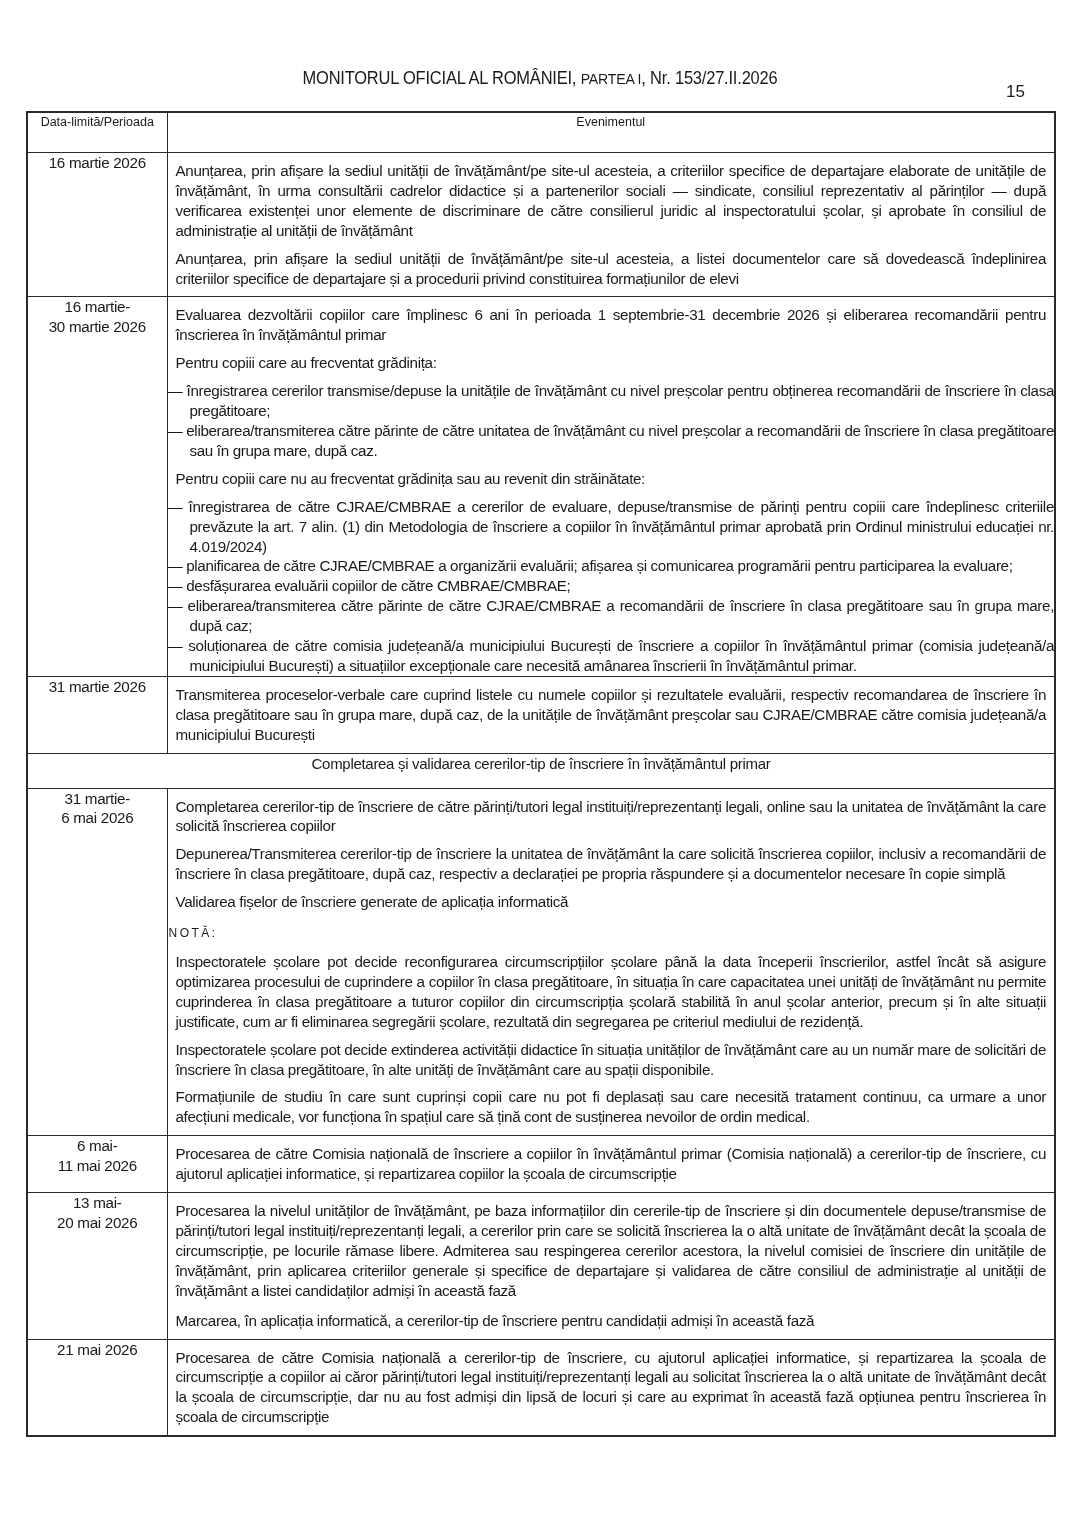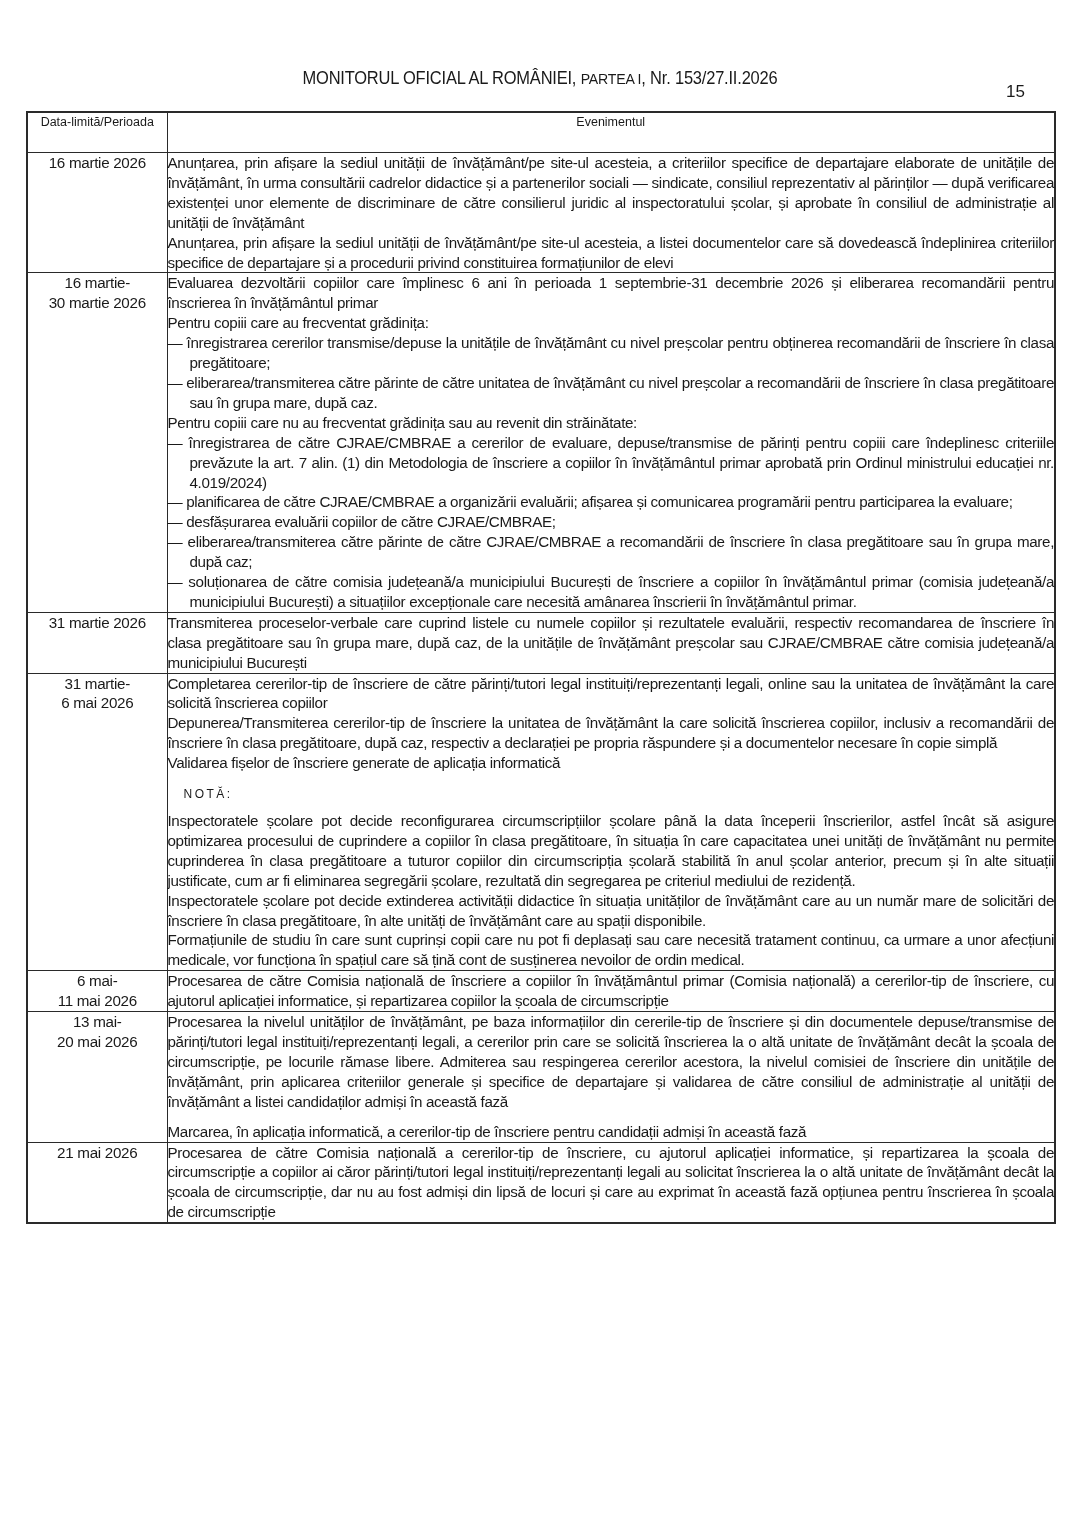--- a/index.html
+++ b/index.html
@@ -33,28 +33,28 @@
   col.c-event { width: 888px; }
   th.h-date, th.h-event {
     height: 39px; font-size: 12.5px; text-align: center; vertical-align: middle;
   }
   td.date-cell {
     padding: 6px 8px 8px 9px; white-space: pre-line; letter-spacing: -0.3px; text-align: center;
   }
   td.event-cell {
     padding: 6px 6px 8px 8px; text-align: justify; letter-spacing: -0.35px;
   }
-  .para { margin: 0; }
+  .para { margin: 8px; }
   .para.gap { margin-top: 10px; }
   .dash-item { padding-left: 22px; text-indent: -22px; margin: 0; }
   td.section-cell {
     text-align: center; font-weight: bold; height: 34px; vertical-align: middle;
     letter-spacing: -0.3px; font-size: 15px;
   }
-  .nota-label { font-size: 12px; letter-spacing: 2.5px; margin: 12px 0 6px 16px; }
+  .nota-label { font-size: 12px; letter-spacing: 2.5px; margin: 12px 0 6px 1px; }
   .ital { }
 </style>
 </head>
 <body>
 
 <div class="page-header">
   <div class="header-title"><span>MONITORUL OFICIAL AL ROMÂNIEI, </span><span class="small">PARTEA I</span><span>, Nr. 153/27.II.2026</span></div>
   <div class="page-number">15</div>
 </div>
 
@@ -83,33 +83,36 @@
       <td class="date-cell">16 martie-
 30 martie 2026</td>
       <td class="event-cell">
         <p class="para">Evaluarea dezvoltării copiilor care împlinesc 6 ani în perioada 1 septembrie-31 decembrie 2026 și eliberarea recomandării pentru înscrierea în învățământul primar</p>
         <p class="para">Pentru copiii care au frecventat grădinița:</p>
         <p class="dash-item">— înregistrarea cererilor transmise/depuse la unitățile de învățământ cu nivel preșcolar pentru obținerea recomandării de înscriere în clasa pregătitoare;</p>
         <p class="dash-item">— eliberarea/transmiterea către părinte de către unitatea de învățământ cu nivel preșcolar a recomandării de înscriere în clasa pregătitoare sau în grupa mare, după caz.</p>
         <p class="para">Pentru copiii care nu au frecventat grădinița sau au revenit din străinătate:</p>
         <p class="dash-item">— înregistrarea de către CJRAE/CMBRAE a cererilor de evaluare, depuse/transmise de părinți pentru copiii care îndeplinesc criteriile prevăzute la art. 7 alin. (1) din Metodologia de înscriere a copiilor în învățământul primar aprobată prin Ordinul ministrului educației nr. 4.019/2024)</p>
         <p class="dash-item">— planificarea de către CJRAE/CMBRAE a organizării evaluării; afișarea și comunicarea programării pentru participarea la evaluare;</p>
-        <p class="dash-item">— desfășurarea evaluării copiilor de către CJRAE/CMBRAE;</p>
+        <p class="dash-item">— desfășurarea evaluării copiilor de către CMBRAE/CMBRAE;</p>
         <p class="dash-item">— eliberarea/transmiterea către părinte de către CJRAE/CMBRAE a recomandării de înscriere în clasa pregătitoare sau în grupa mare, după caz;</p>
         <p class="dash-item">— soluționarea de către comisia județeană/a municipiului București de înscriere a copiilor în învățământul primar (comisia județeană/a municipiului București) a situațiilor excepționale care necesită amânarea înscrierii în învățământul primar.</p>
       </td>
     </tr>
 
     <tr>
       <td class="date-cell">31 martie 2026</td>
       <td class="event-cell">
         <p class="para">Transmiterea proceselor-verbale care cuprind listele cu numele copiilor și rezultatele evaluării, respectiv recomandarea de înscriere în clasa pregătitoare sau în grupa mare, după caz, de la unitățile de învățământ preșcolar sau CJRAE/CMBRAE către comisia județeană/a municipiului București</p>
       </td>
     </tr>
 
+    <tr>
+      <td colspan="2" class="section-cell">Completarea și validarea cererilor-tip de înscriere în învățământul primar</td>
+    </tr>
 
     <tr>
       <td class="date-cell">31 martie-
 6 mai 2026</td>
       <td class="event-cell">
         <p class="para">Completarea cererilor-tip de înscriere de către părinți/tutori legal instituiți/reprezentanți legali, online sau la unitatea de învățământ la care solicită înscrierea copiilor</p>
         <p class="para">Depunerea/Transmiterea cererilor-tip de înscriere la unitatea de învățământ la care solicită înscrierea copiilor, inclusiv a recomandării de înscriere în clasa pregătitoare, după caz, respectiv a declarației pe propria răspundere și a documentelor necesare în copie simplă</p>
         <p class="para">Validarea fișelor de înscriere generate de aplicația informatică</p>
         <p class="nota-label">NOTĂ:</p>
         <p class="para">Inspectoratele școlare pot decide reconfigurarea circumscripțiilor școlare până la data începerii înscrierilor, astfel încât să asigure optimizarea procesului de cuprindere a copiilor în clasa pregătitoare, în situația în care capacitatea unei unități de învățământ nu permite cuprinderea în clasa pregătitoare a tuturor copiilor din circumscripția școlară stabilită în anul școlar anterior, precum și în alte situații justificate, cum ar fi eliminarea segregării școlare, rezultată din segregarea pe criteriul mediului de rezidență.</p>

